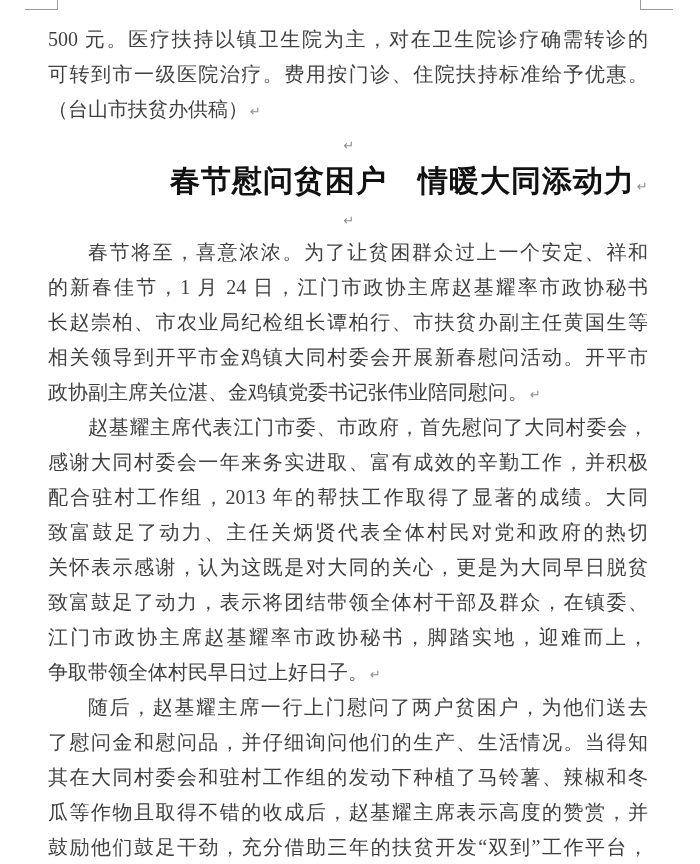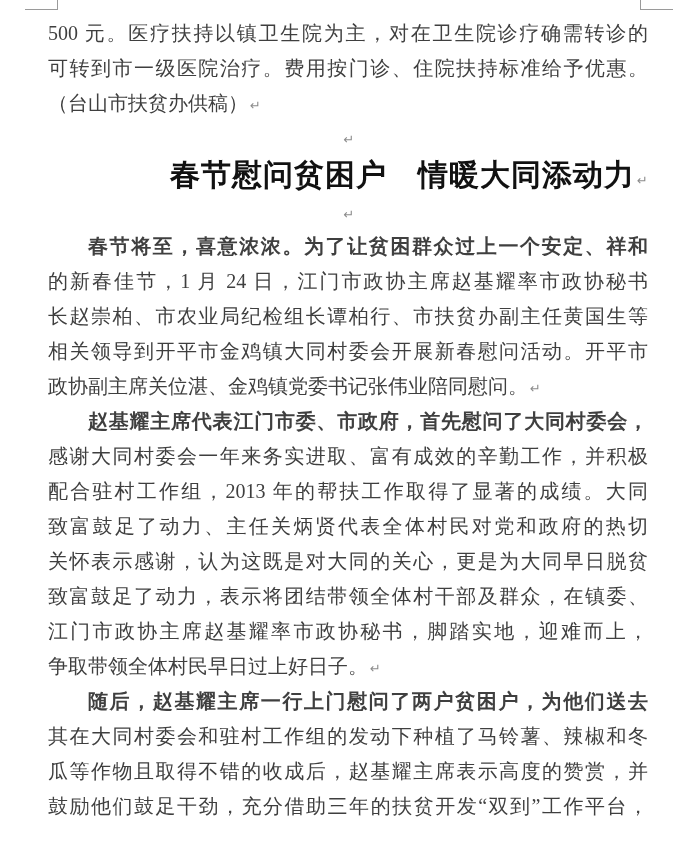--- a/index.html
+++ b/index.html
@@ -16,30 +16,30 @@
   .crop-left {
     position: absolute; top: 0; left: 25px; width: 32px; height: 9px;
     border-right: 1px solid #9a9a9a; border-bottom: 1px solid #9a9a9a;
   }
   .crop-right {
     position: absolute; top: 0; left: 640px; width: 32px; height: 9px;
     border-left: 1px solid #9a9a9a; border-bottom: 1px solid #9a9a9a;
   }
 
   .content {
-    position: absolute; top: 16px; left: 48px; width: 600px;
+    position: absolute; top: 22px; left: 48px; width: 600px;
     color: #3f3f3f; font-size: 20px;
   }
   .line {
     height: 35px; line-height: 35px;
     text-align: justify; text-align-last: justify;
     overflow: hidden; white-space: nowrap;
   }
   .line.last { text-align: center; text-align-last: left; }
-  .line.indent { text-indent: 2em; font-weight: bold; }
+  .line.indent { text-indent: 2em; }
 
   .pilcrow-line {
     height: 33px; line-height: 33px;
     text-align: center;
   }
   .title-line {
     height: 42px; line-height: 42px;
     text-align: right;
     font-weight: bold;
     color: #111111;
@@ -87,18 +87,19 @@
         <div class="line"><span>感谢大同村委会一年来务实进取、富有成效的辛勤工作，并积极</span></div>
         <div class="line"><span>配合驻村工作组，2013 年的帮扶工作取得了显著的成绩。大同</span></div>
         <div class="line"><span>致富鼓足了动力、主任关炳贤代表全体村民对党和政府的热切</span></div>
         <div class="line"><span>关怀表示感谢，认为这既是对大同的关心，更是为大同早日脱贫</span></div>
         <div class="line"><span>致富鼓足了动力，表示将团结带领全体村干部及群众，在镇委、</span></div>
         <div class="line"><span>江门市政协主席赵基耀率市政协秘书，脚踏实地，迎难而上，</span></div>
         <div class="line last"><span>争取带领全体村民早日过上好日子。</span><span class="mark">↵</span></div>
       </div>
       <div class="para-gap">
         <div class="line indent"><span>随后，赵基耀主席一行上门慰问了两户贫困户，为他们送去</span></div>
+        <div class="line"><span>了慰问金和慰问品，并仔细询问他们的生产、生活情况。当得知</span></div>
         <div class="line"><span>其在大同村委会和驻村工作组的发动下种植了马铃薯、辣椒和冬</span></div>
         <div class="line"><span>瓜等作物且取得不错的收成后，赵基耀主席表示高度的赞赏，并</span></div>
         <div class="line"><span>鼓励他们鼓足干劲，充分借助三年的扶贫开发“双到”工作平台，</span></div>
       </div>
     </div>
 </div>
 
 </body></html>

